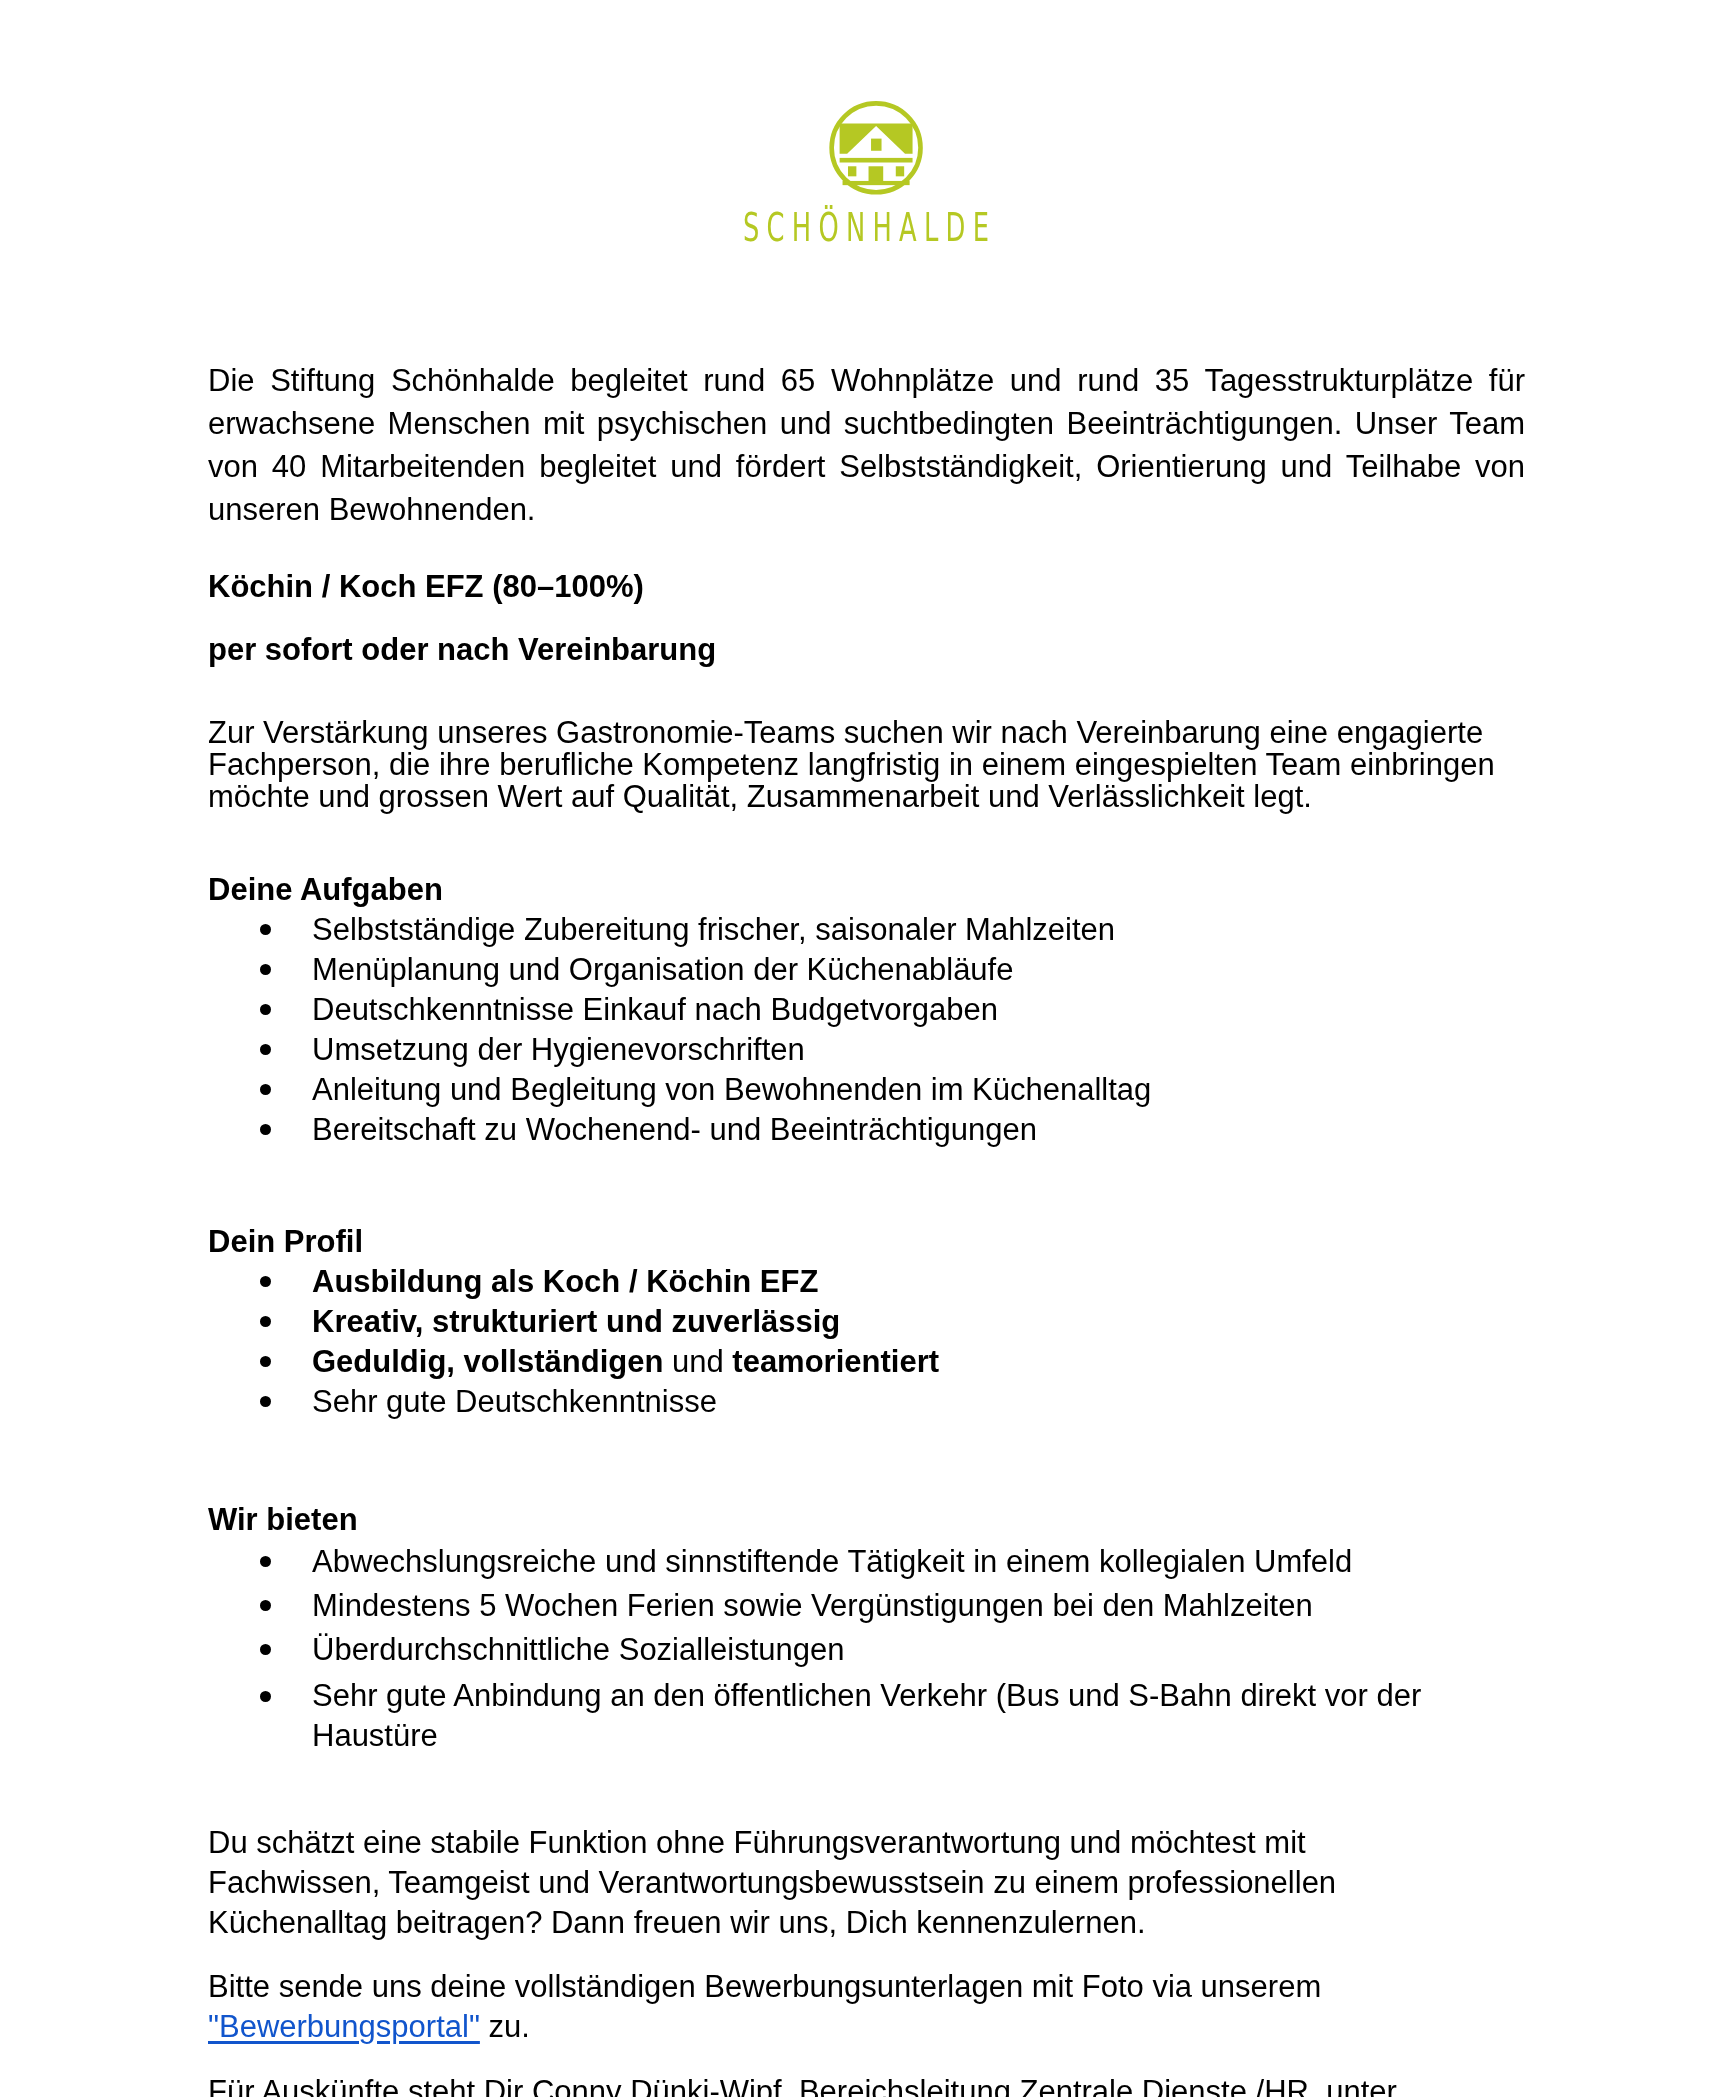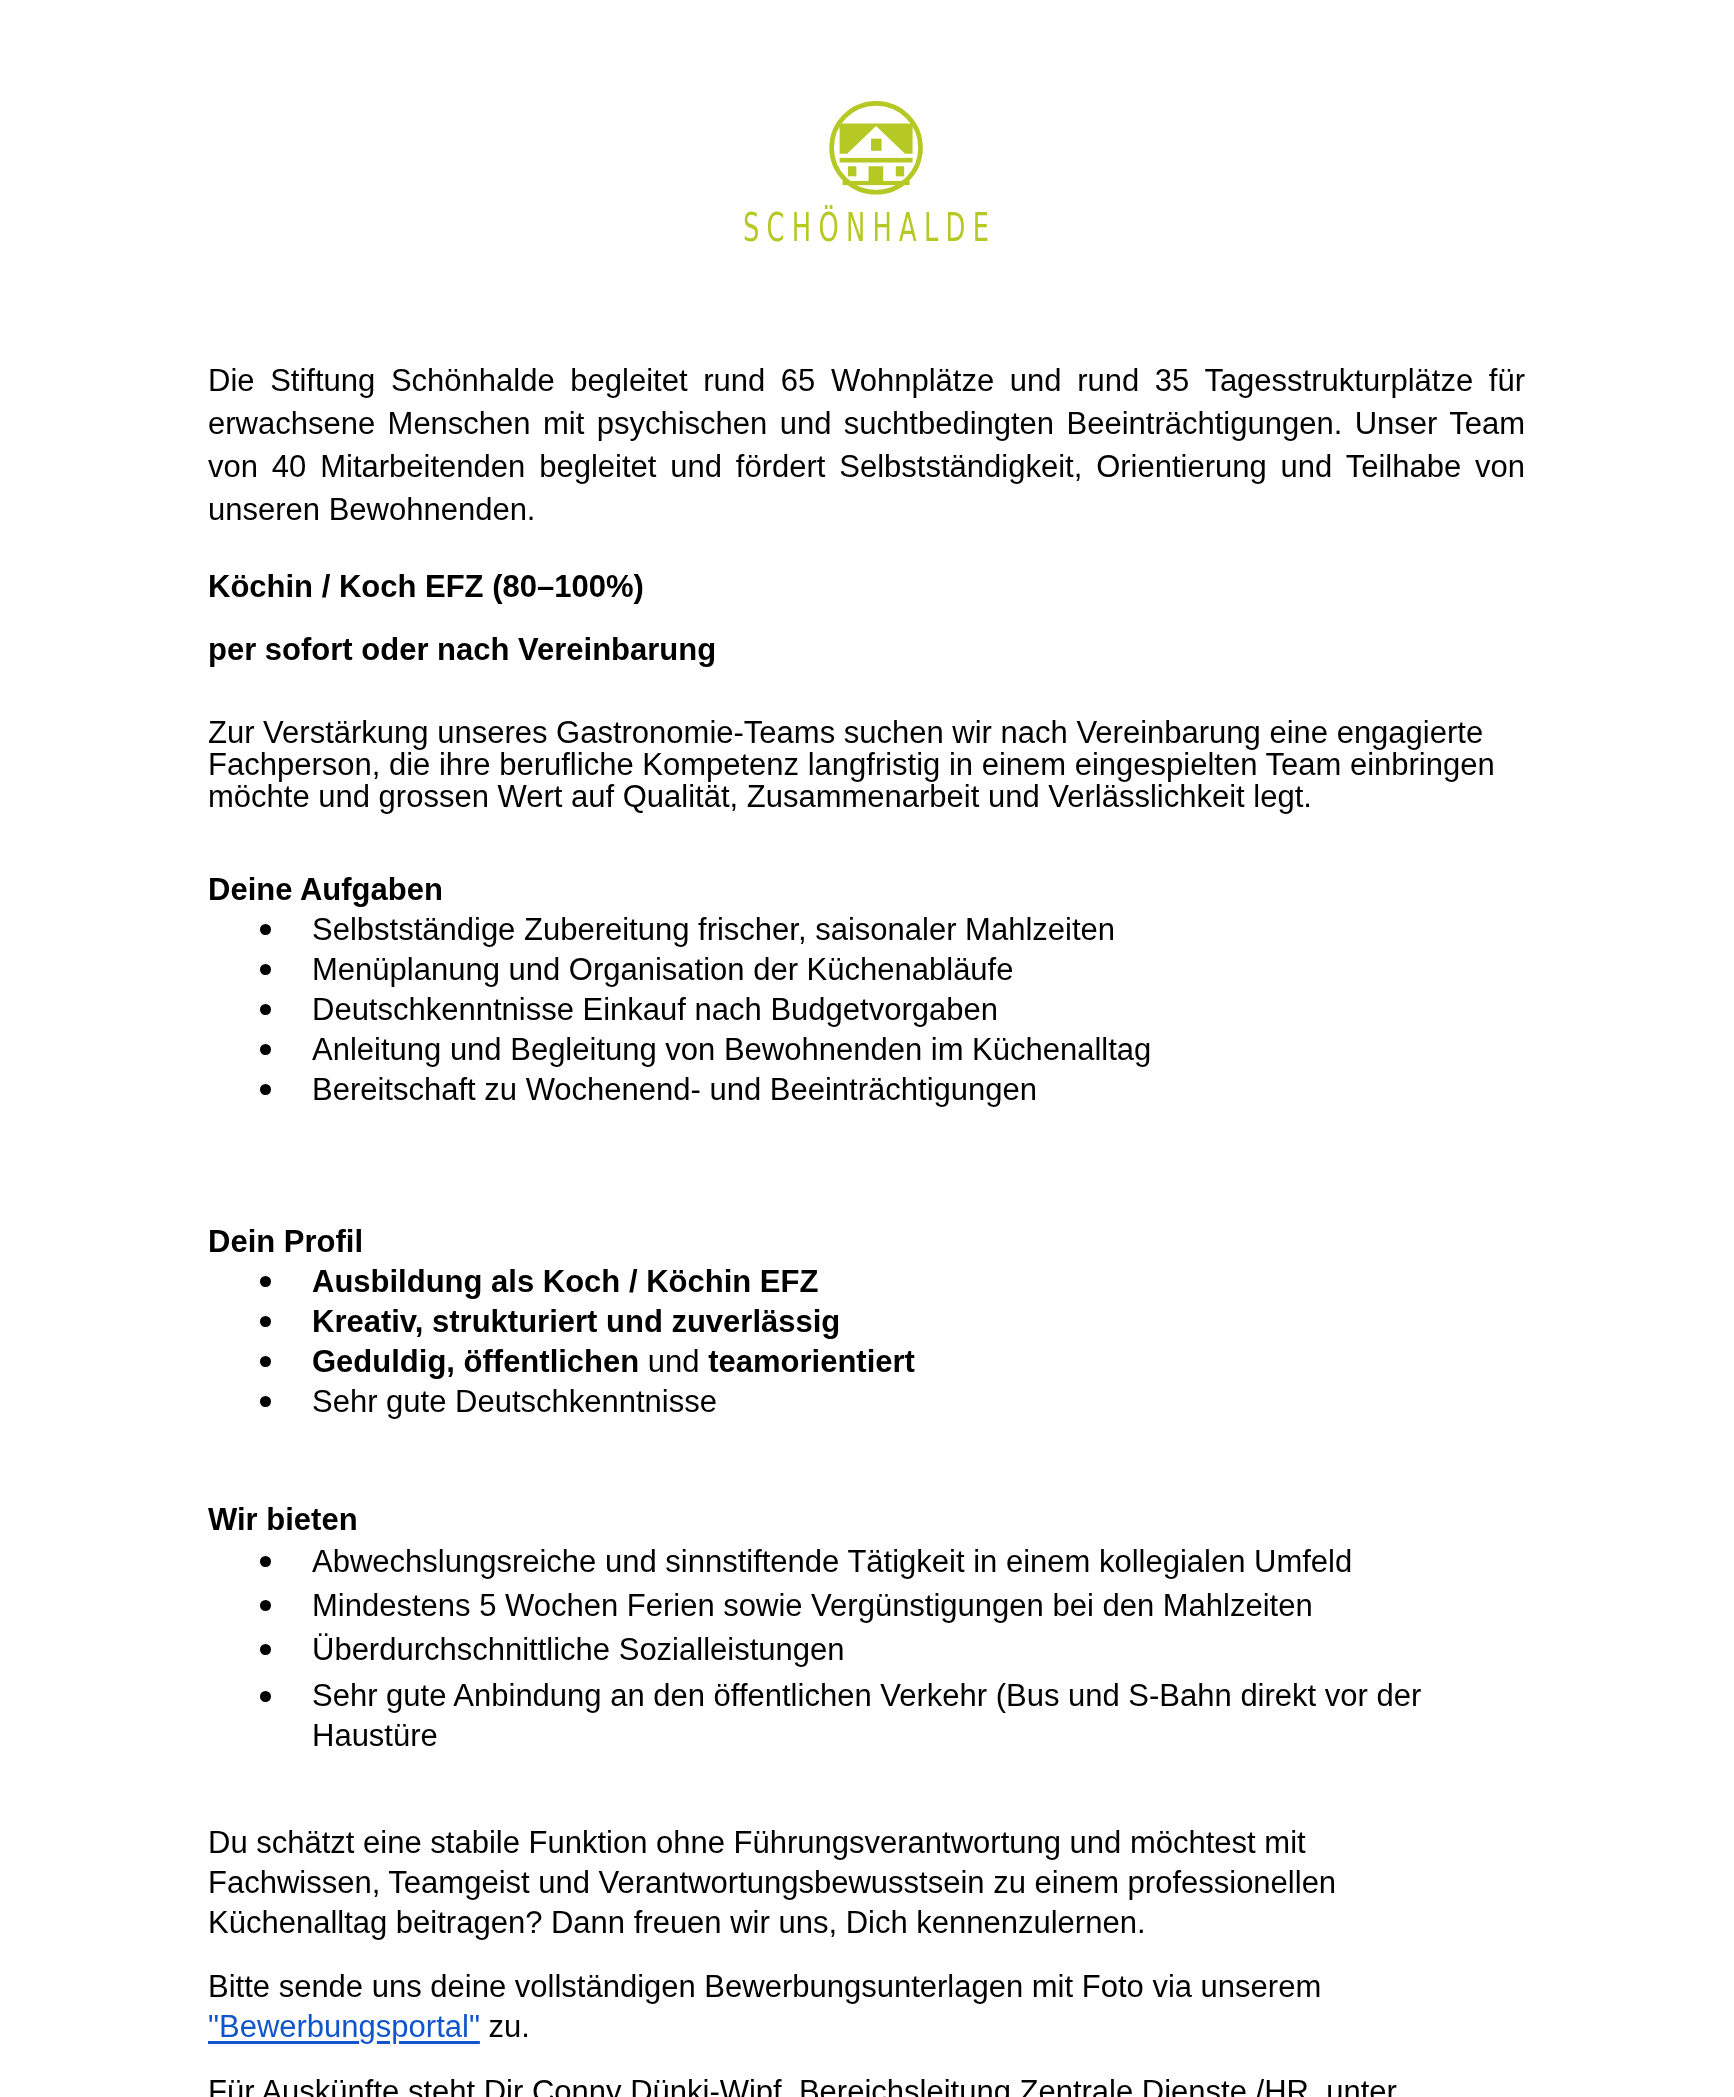--- a/index.html
+++ b/index.html
@@ -56,31 +56,32 @@
 <p class="text bold" style="top: 630px; line-height: 40px;">per sofort oder nach Vereinbarung</p>
 
 <p class="text" style="top: 717px; line-height: 32px; width: 1326px;">Zur Verstärkung unseres Gastronomie-Teams suchen wir nach Vereinbarung eine engagierte Fachperson, die ihre berufliche Kompetenz langfristig in einem eingespielten Team einbringen möchte und grossen Wert auf Qualität, Zusammenarbeit und Verlässlichkeit legt.</p>
 
 <div class="text" style="top: 870px; line-height: 40px;">
   <div class="section-heading">Deine Aufgaben</div>
   <ul class="bullets">
     <li><span class="dot" style="top:14.3px"></span><span>Selbstständige Zubereitung frischer, saisonaler Mahlzeiten</span></li>
     <li><span class="dot" style="top:14.3px"></span><span>Menüplanung und Organisation der Küchenabläufe</span></li>
     <li><span class="dot" style="top:14.3px"></span><span>Deutschkenntnisse Einkauf nach Budgetvorgaben</span></li>
+    <li><span class="dot" style="top:14.3px"></span><span>Umsetzung der Hygienevorschriften</span></li>
     <li><span class="dot" style="top:14.3px"></span><span>Anleitung und Begleitung von Bewohnenden im Küchenalltag</span></li>
     <li><span class="dot" style="top:14.3px"></span><span>Bereitschaft zu Wochenend- und Beeinträchtigungen</span></li>
   </ul>
 </div>
 
 <div class="text" style="top: 1222px; line-height: 40px;">
   <div class="section-heading">Dein Profil</div>
   <ul class="bullets">
     <li><span class="dot" style="top:14.3px"></span><b>Ausbildung als Koch / Köchin EFZ</b><span></span></li>
     <li><span class="dot" style="top:14.3px"></span><b>Kreativ, strukturiert und zuverlässig</b><span></span></li>
-    <li><span class="dot" style="top:14.3px"></span><b>Geduldig, öffentlichen</b><span> und </span><b>teamorientiert</b></li>
+    <li><span class="dot" style="top:14.3px"></span><b>Geduldig, vollständigen</b><span> und </span><b>teamorientiert</b></li>
     <li><span class="dot" style="top:14.3px"></span><b></b><span>Sehr gute Deutschkenntnisse</span></li>
   </ul>
 </div>
 
 <div class="text" style="top: 1500px;">
   <div class="section-heading" style="line-height: 40px;">Wir bieten</div>
   <ul class="bullets" style="line-height: 44px; width: 1242px;">
     <li><span class="dot" style="top:16.4px"></span><span>Abwechslungsreiche und sinnstiftende Tätigkeit in einem kollegialen Umfeld</span></li>
     <li><span class="dot" style="top:16.4px"></span><span>Mindestens 5 Wochen Ferien sowie Vergünstigungen bei den Mahlzeiten</span></li>
     <li><span class="dot" style="top:16.4px"></span><span>Überdurchschnittliche Sozialleistungen</span></li>

